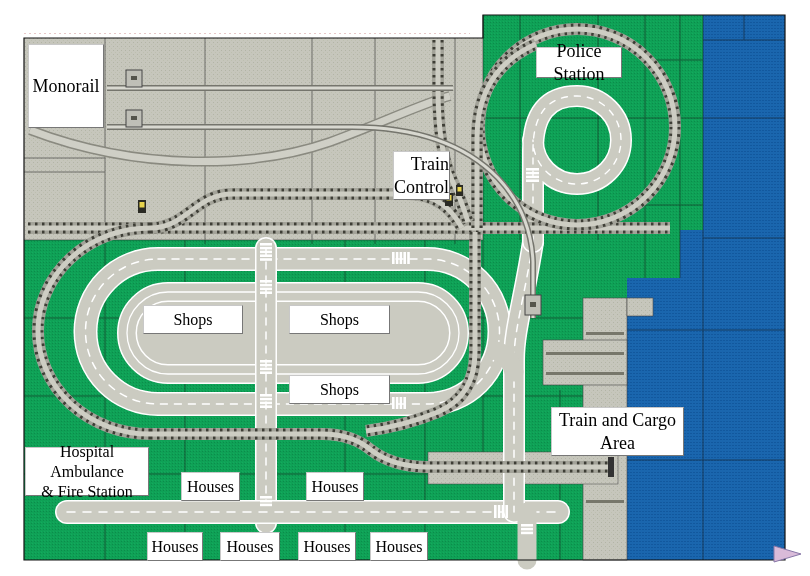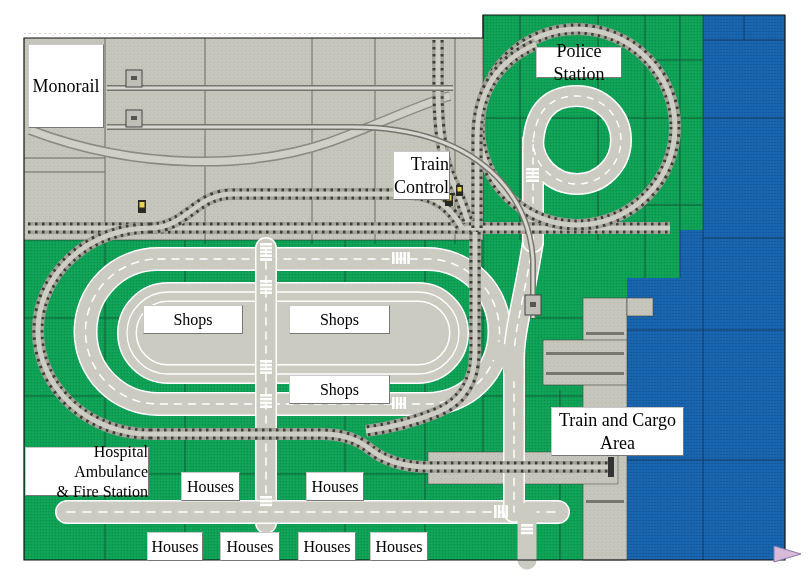--- a/index.html
+++ b/index.html
@@ -292,21 +292,21 @@
 
 <div class="label big" style="left:28px;top:44px;width:74px;height:82px;">Monorail</div>
 <div class="label big" style="left:393px;top:151px;width:55px;height:47px;text-align:right;">Train
 Control</div>
 <div class="label big" style="left:536px;top:47px;width:84px;height:29px;">Police Station</div>
 <div class="label" style="left:143px;top:305px;width:98px;height:27px;">Shops</div>
 <div class="label" style="left:289px;top:305px;width:99px;height:27px;">Shops</div>
 <div class="label" style="left:289px;top:375px;width:99px;height:27px;">Shops</div>
 <div class="label big" style="left:551px;top:407px;width:131px;height:47px;">Train and Cargo
 Area</div>
-<div class="label" style="left:25px;top:447px;width:122px;height:47px;text-align:right;">Hospital Ambulance
+<div class="label" style="left:25px;top:447px;width:122px;height:47px;">Hospital Ambulance
 &amp; Fire Station</div>
 <div class="label" style="left:181px;top:472px;width:57px;height:27px;">Houses</div>
 <div class="label" style="left:306px;top:472px;width:56px;height:27px;">Houses</div>
 <div class="label" style="left:147px;top:532px;width:54px;height:27px;">Houses</div>
 <div class="label" style="left:220px;top:532px;width:58px;height:27px;">Houses</div>
 <div class="label" style="left:298px;top:532px;width:56px;height:27px;">Houses</div>
 <div class="label" style="left:370px;top:532px;width:56px;height:27px;">Houses</div>
 
 </div>
 

